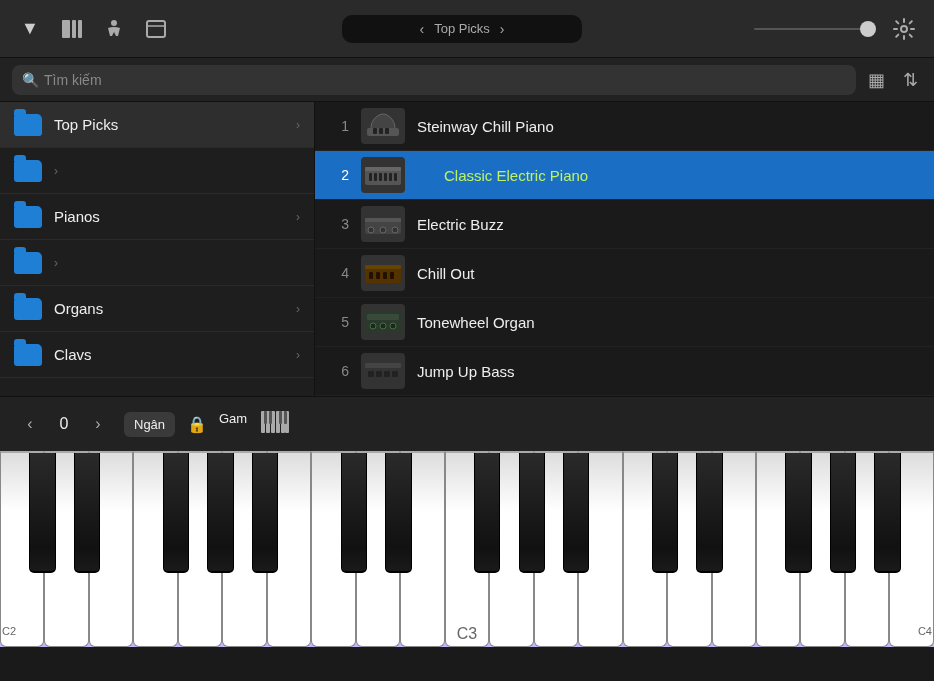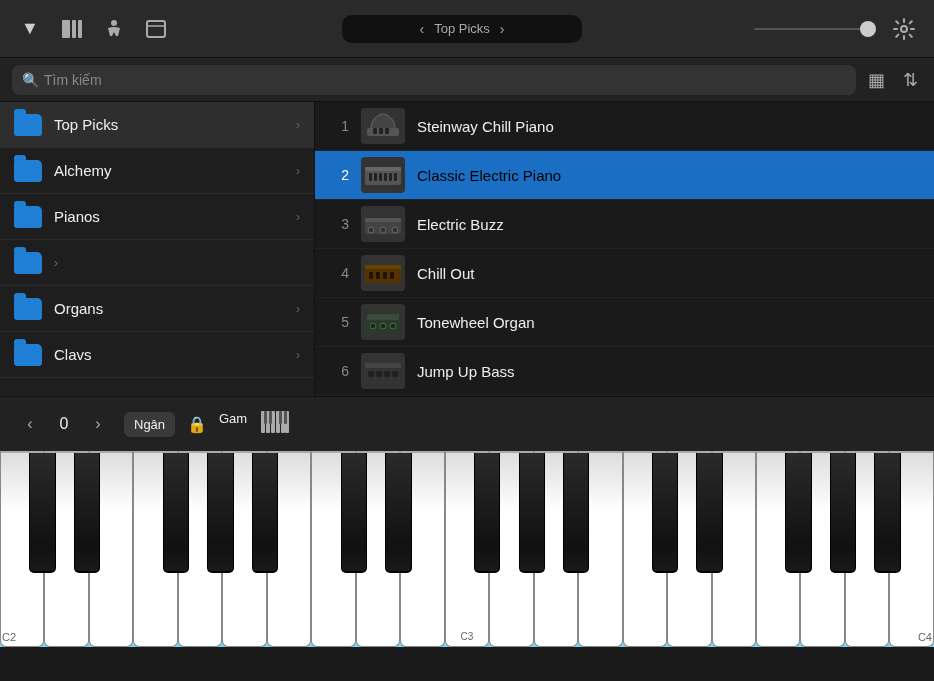--- a/index.html
+++ b/index.html
@@ -231,21 +231,21 @@
       overflow: hidden;
     }
     .instrument-thumb svg {
       width: 40px;
       height: 32px;
     }
     .list-name {
       font-size: 15px;
       color: #eee;
     }
-    .list-item.selected .list-name { color: #000000; font-weight: 500; }
+    .list-item.selected .list-name { color: #bef264; font-weight: 500; margin-left: 27px; }
 
     
     .bottom-toolbar {
       height: 55px;
       background: #222;
       border-top: 1px solid #111;
       display: flex;
       align-items: center;
       padding: 0 16px;
       gap: 12px;
@@ -314,21 +314,21 @@
     }
     .piano-icon-btn {
       color: #aaa;
       font-size: 20px;
       cursor: pointer;
     }
 
     
     .piano-container {
       height: 196px;
-      background: #7dd3fc;
+      background: #c4b5fd;
       position: relative;
       overflow: hidden;
     }
   </style>
 </head>
 <body>
 
 <div class="top-bar">
   <div class="top-bar-left">
     <div class="icon-btn">▼</div>
@@ -391,21 +391,20 @@
 
   <div class="sidebar">
 
     <div class="sidebar-item active">
       <div class="folder-icon"></div>
       <span class="sidebar-label">Top Picks</span>
       <span class="sidebar-chevron">›</span>
     </div>
     <div class="sidebar-item">
       <div class="folder-icon"></div>
-      <span class="sidebar-label">Alchemy</span>
       <span class="sidebar-chevron">›</span>
     </div>
     <div class="sidebar-item">
       <div class="folder-icon"></div>
       <span class="sidebar-label">Pianos</span>
       <span class="sidebar-chevron">›</span>
     </div>
     <div class="sidebar-item">
       <div class="folder-icon"></div>
       <span class="sidebar-chevron">›</span>
@@ -601,16 +600,16 @@
       <div class="bkey" style="left:67%"></div>
     </div>
     <div class="wkey" style="position:relative">
       <div class="bkey" style="left:67%"></div>
     </div>
     <div class="wkey"></div>
   </div>
 
   <div style="position:absolute; bottom:4px; left:0; right:0; display:flex; justify-content:space-between; padding:0 0; pointer-events:none; z-index:3;">
     <span style="font-size:11px;color:#666;padding-left:2px">C2</span>
-    <span style="font-size:10px;color:#666;">C3</span>
+    <span style="font-size:16px;color:#666;">C3</span>
     <span style="font-size:11px;color:#666;padding-right:2px">C4</span>
   </div>
 </div>
 
 </body></html>

